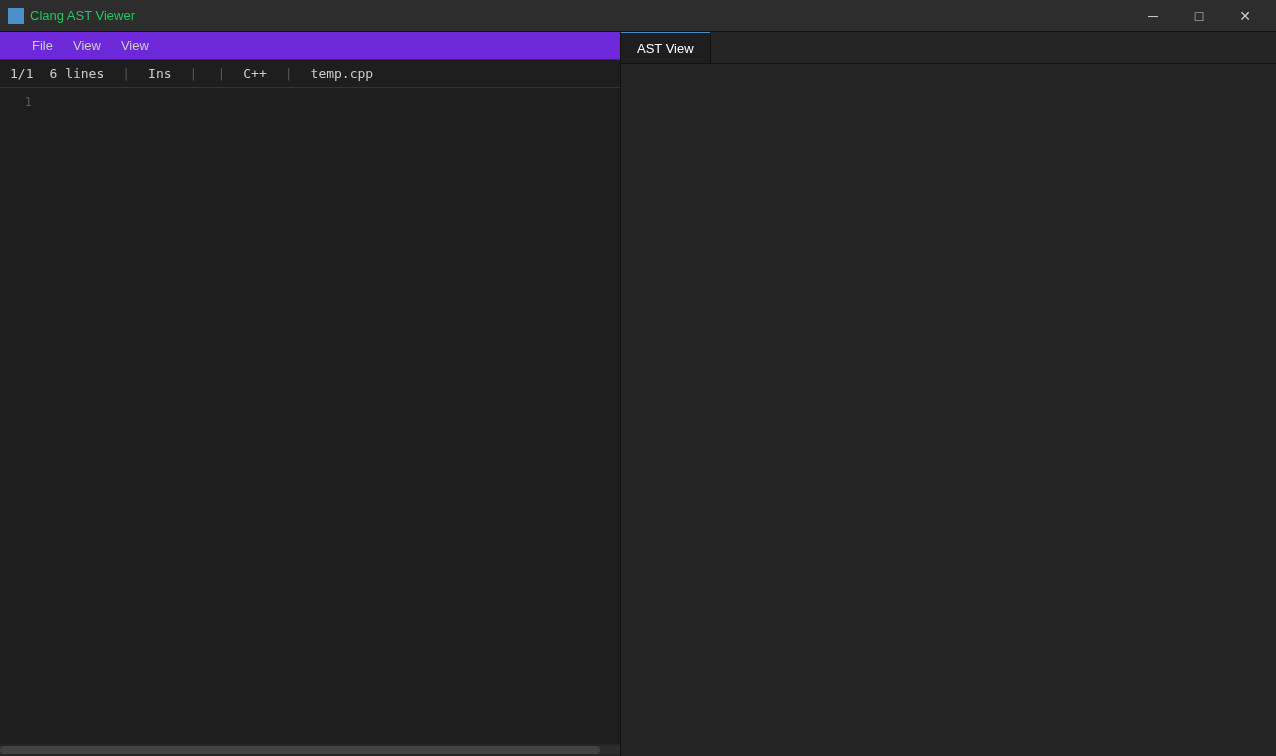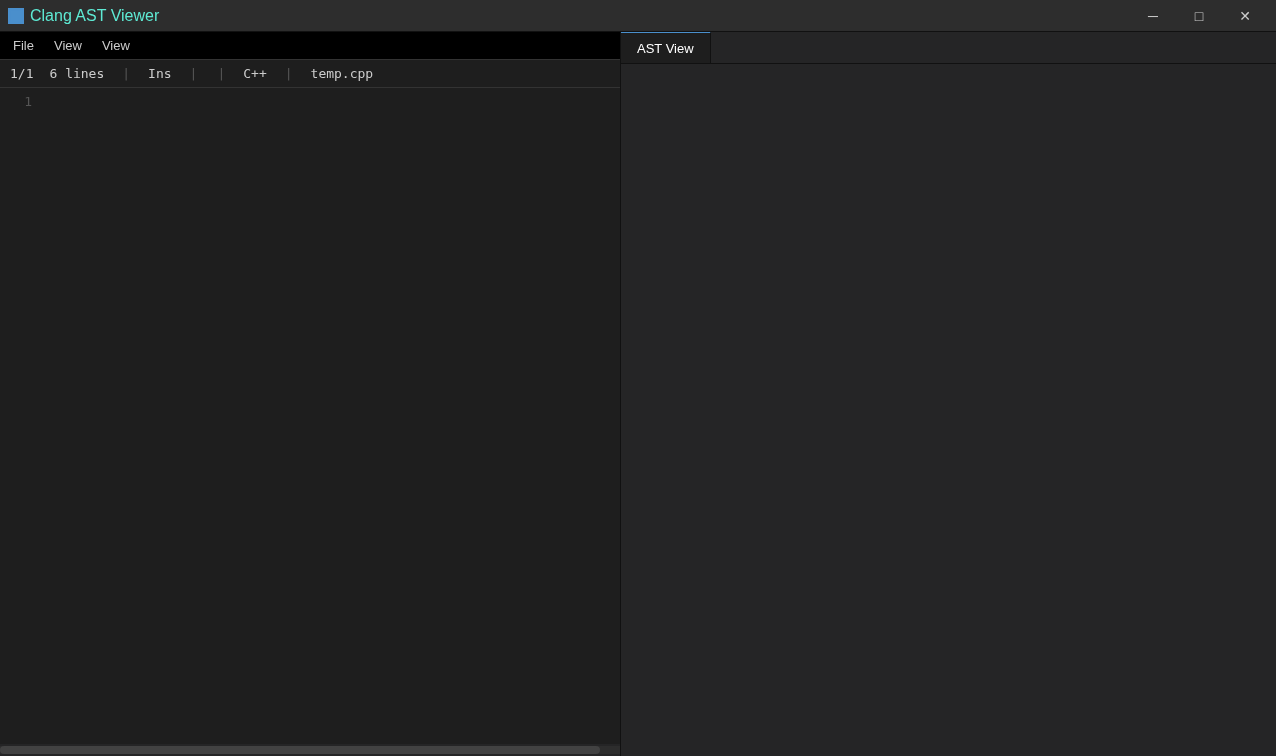--- a/index.html
+++ b/index.html
@@ -41,22 +41,22 @@
       height: 16px;
       background: #4a8fcc;
       display: flex;
       align-items: center;
       justify-content: center;
       font-size: 10px;
       color: white;
     }
 
     .title-bar-title {
-      color: #5eead4;
-      font-size: 16px;
+      color: #22c55e;
+      font-size: 13px;
       font-family: 'Segoe UI', sans-serif;
     }
 
     .title-bar-controls {
       display: flex;
       gap: 0;
     }
 
     .title-bar-btn {
       width: 46px;
@@ -119,24 +119,24 @@
       width: 621px;
       display: flex;
       flex-direction: column;
       border-right: 1px solid #111;
       flex-shrink: 0;
     }
 
     
     .menu-bar {
       height: 28px;
-      background: #000000;
-      display: flex;
-      align-items: center;
-      padding: 0 5px;
+      background: #6d28d9;
+      display: flex;
+      align-items: center;
+      padding: 0 24px;
       gap: 4px;
       flex-shrink: 0;
       border-bottom: 1px solid #333;
     }
 
     .menu-item {
       color: #cccccc;
       font-size: 13px;
       font-family: 'Segoe UI', sans-serif;
       padding: 2px 8px;

